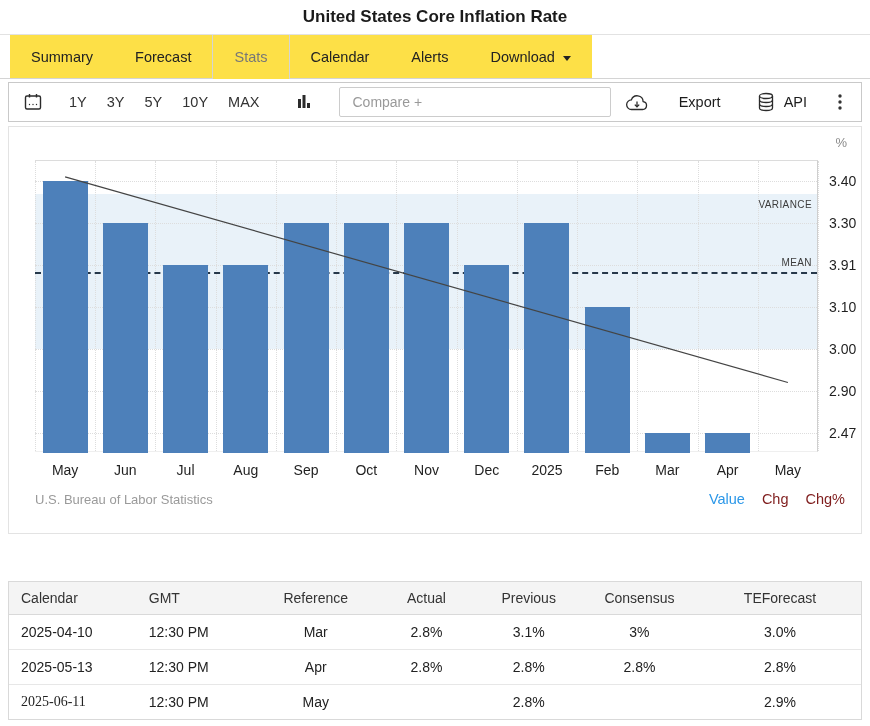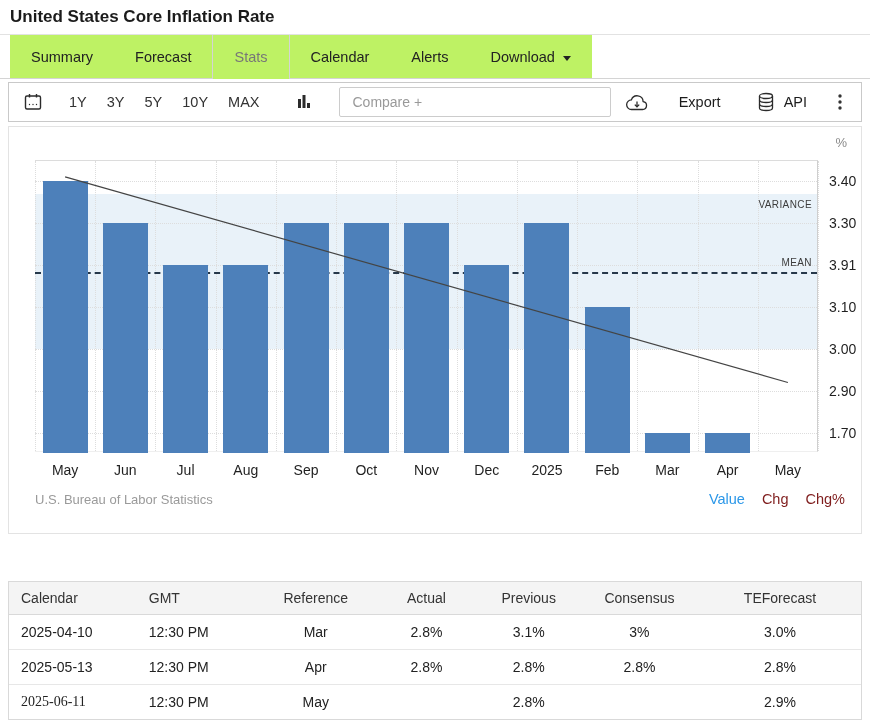--- a/index.html
+++ b/index.html
@@ -4,28 +4,28 @@
 <style>
   * { box-sizing: border-box; }
   html,body { margin:0; padding:0; }
   body {
     width:870px; height:726px; overflow:hidden;
     background:#ffffff; color:#222;
     font-family:"Liberation Sans", sans-serif;
   }
 
   
-  .titlebar { padding:7px 10px; border-bottom:1px solid #e2e2e2; }
+  .titlebar { padding:7px 10px; border-bottom:1px solid #e2e2e2;text-align:center; }
   .titlebar h1 { margin:0; font-size:17px; line-height:20px; font-weight:700; color:#1b1b1b; }
 
   
   .tabs { display:flex; position:relative; padding-left:10px; }
   .tabs::after { content:""; position:absolute; left:0; right:0; bottom:0; height:1px; background:#d4d4d4; }
   .tab { padding:14px 21px; font-size:14.5px; color:#222; cursor:pointer;
-         position:relative; display:flex; align-items:center; gap:8px; background:#bef264; }
+         position:relative; display:flex; align-items:center; gap:8px; background:#fde047; }
   .tab.active { z-index:1; border-left:1px solid #d4d4d4; border-right:1px solid #d4d4d4; color:#777; }
   .caret { width:0; height:0; border-left:4.5px solid transparent; border-right:4.5px solid transparent;
            border-top:5px solid #222; display:inline-block; margin-top:2px; }
 
   
   .toolbar { margin:3px 8px 0; border:1px solid #c9c9c9; height:40px;
              display:flex; align-items:center; padding:0 14px; }
   .icon-btn { display:flex; align-items:center; cursor:pointer; background:none; border:none; padding:0; }
   .ranges { display:flex; gap:12px; margin-left:22px; }
   .range-btn { background:none; border:none; font-size:14.5px; color:#333; cursor:pointer;
@@ -160,21 +160,21 @@
       <div class="tick-label" style="top: 62.092px;">3.30</div>
       <div class="gridline-h" style="top: 104.046px;"></div>
       <div class="tick-label" style="top: 104.046px;">3.91</div>
       <div class="gridline-h" style="top: 146px;"></div>
       <div class="tick-label" style="top: 146px;">3.10</div>
       <div class="gridline-h" style="top: 187.954px;"></div>
       <div class="tick-label" style="top: 187.954px;">3.00</div>
       <div class="gridline-h" style="top: 229.908px;"></div>
       <div class="tick-label" style="top: 229.908px;">2.90</div>
       <div class="gridline-h" style="top: 271.862px;"></div>
-      <div class="tick-label" style="top: 271.862px;">1.70</div>
+      <div class="tick-label" style="top: 271.862px;">2.47</div>
       <div class="gridline-v" style="left: 0px;"></div>
       <div class="gridline-v" style="left: 60.2308px;"></div>
       <div class="gridline-v" style="left: 120.462px;"></div>
       <div class="gridline-v" style="left: 180.692px;"></div>
       <div class="gridline-v" style="left: 240.923px;"></div>
       <div class="gridline-v" style="left: 301.154px;"></div>
       <div class="gridline-v" style="left: 361.385px;"></div>
       <div class="gridline-v" style="left: 421.615px;"></div>
       <div class="gridline-v" style="left: 481.846px;"></div>
       <div class="gridline-v" style="left: 542.077px;"></div>

